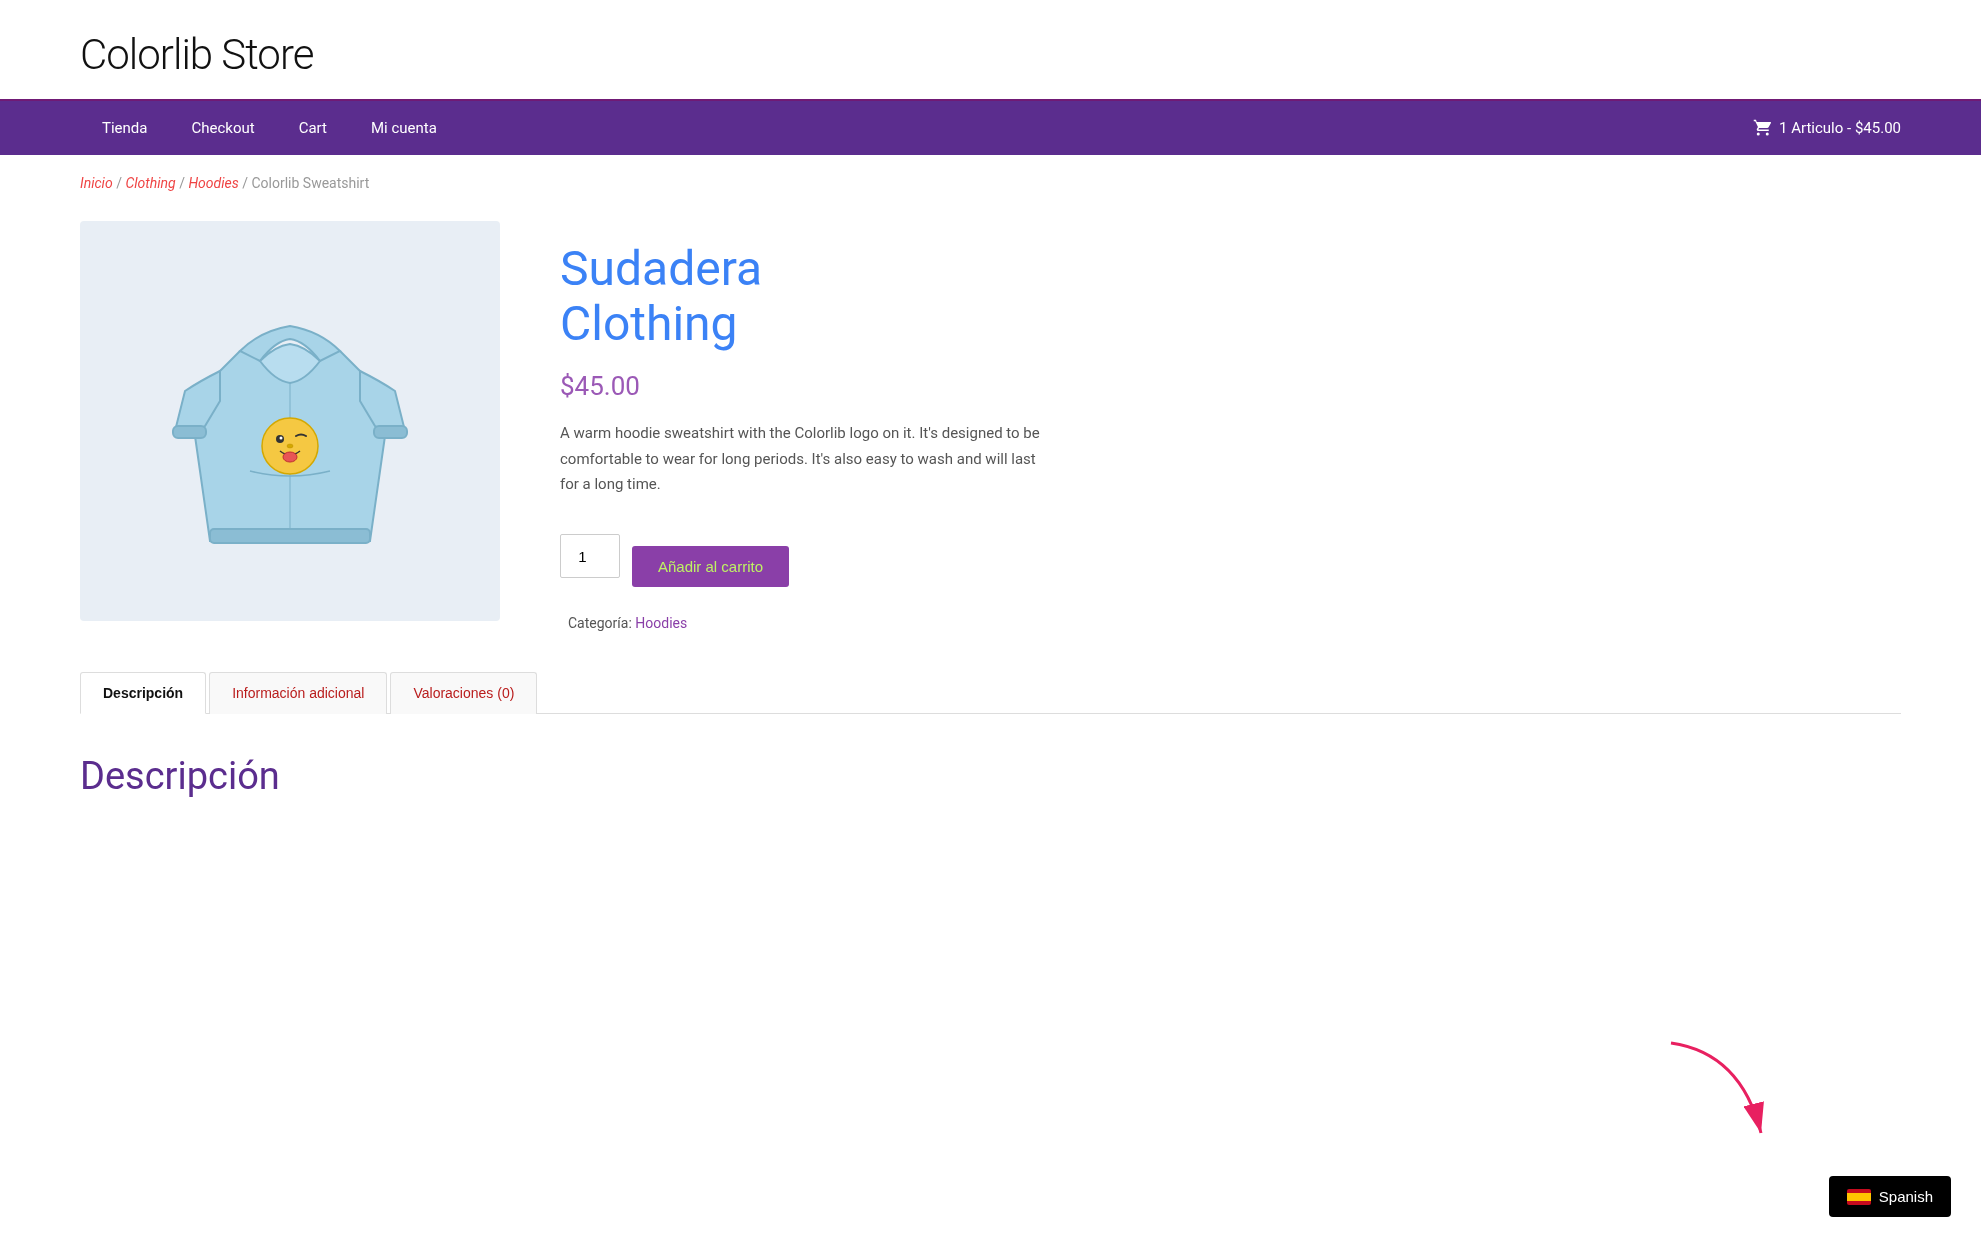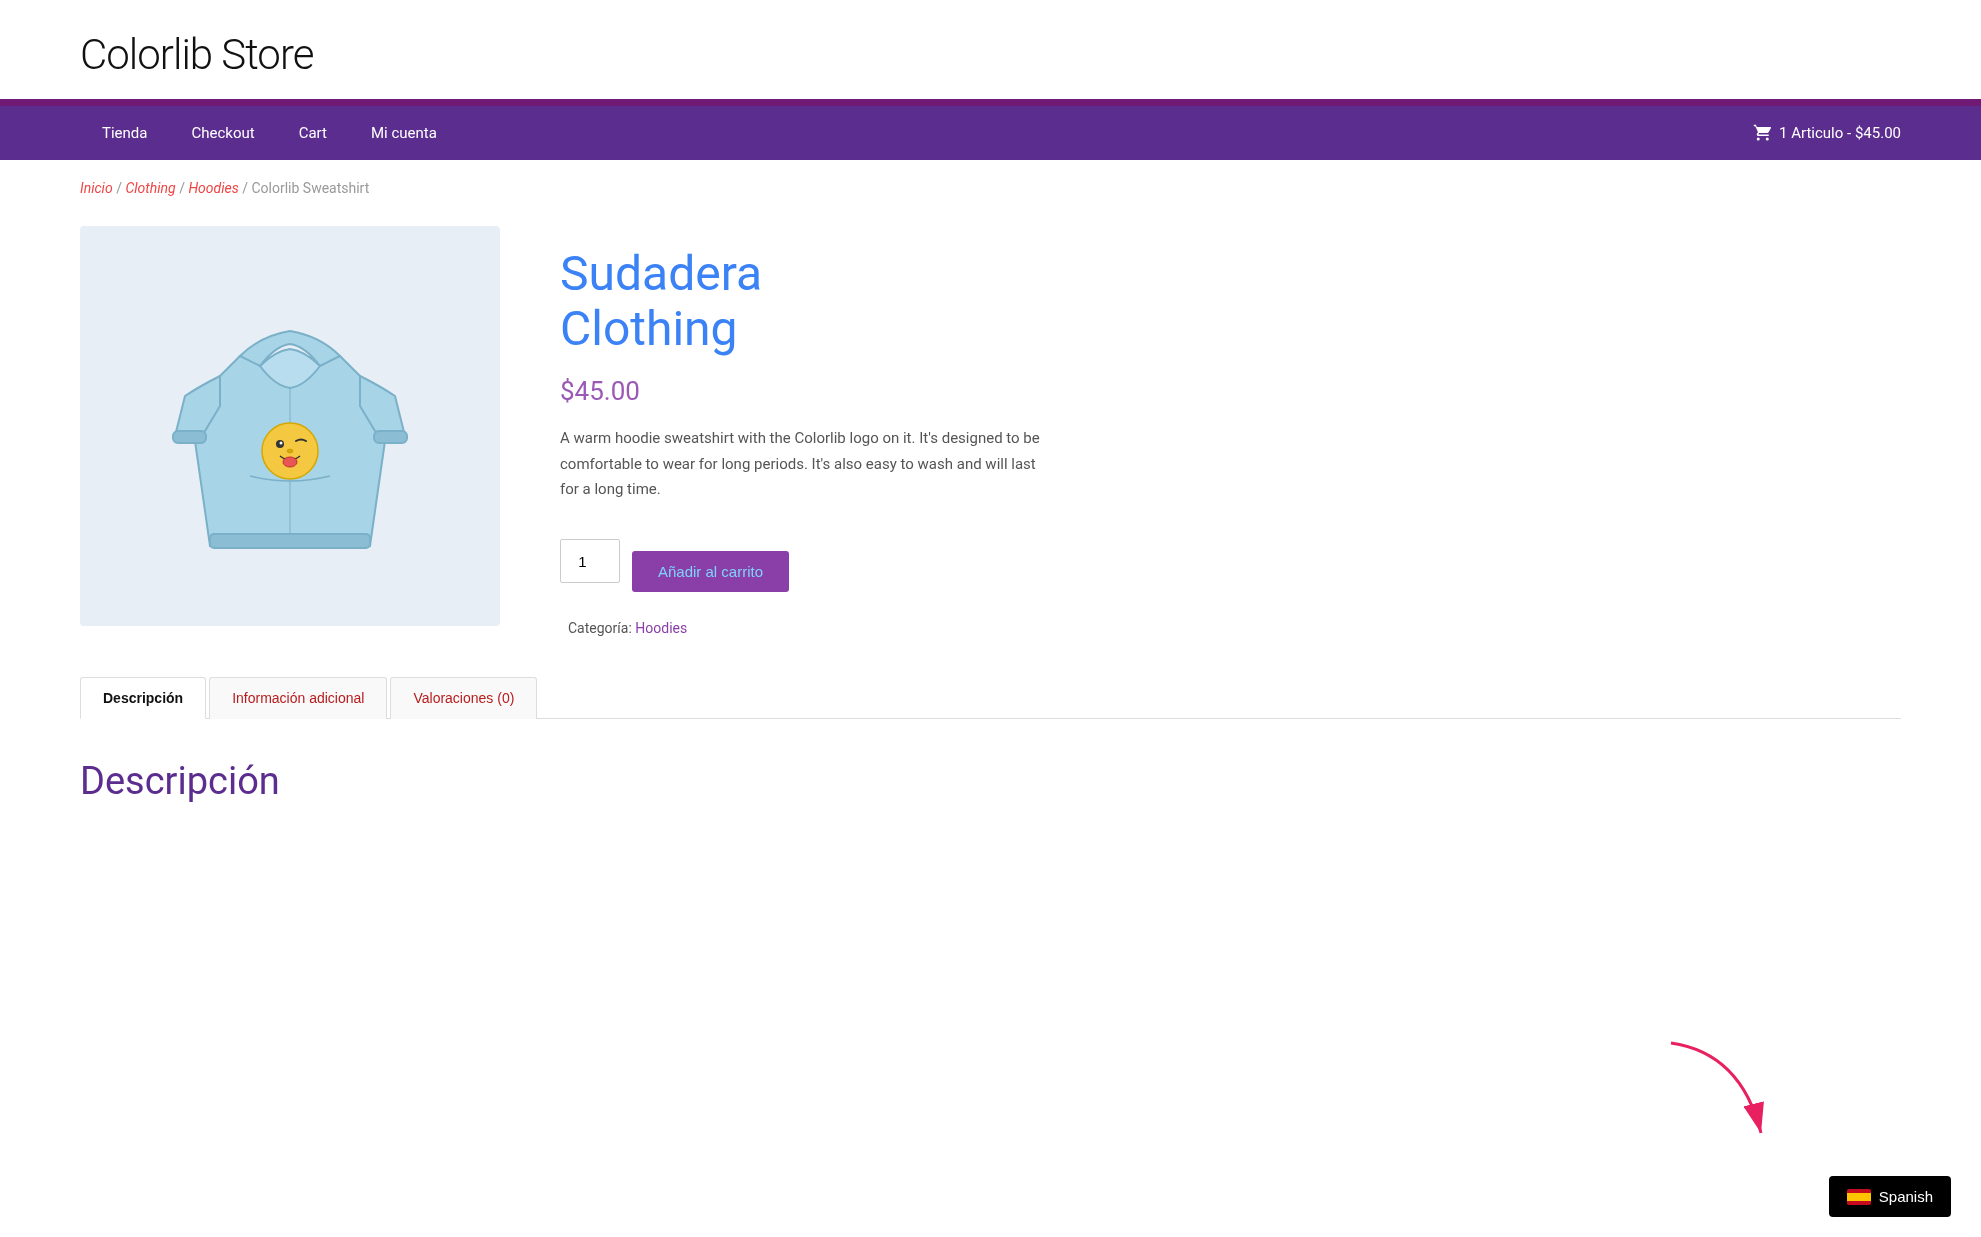--- a/index.html
+++ b/index.html
@@ -1,21 +1,21 @@
 <!DOCTYPE html>
 <html><head>
   <meta charset="utf-8">
   <style>
     * { margin: 0; padding: 0; box-sizing: border-box; }
     body { font-family: -apple-system, BlinkMacSystemFont, 'Segoe UI', Roboto, sans-serif; background: #fff; color: #333; }
 
     
     .site-header {
       padding: 30px 80px 20px;
-      border-bottom: 7px solid #701a75;
+      border-bottom: 2px solid #701a75;
     }
     .site-title {
       font-size: 42px;
       font-weight: 300;
       color: #111;
       letter-spacing: -1px;
     }
 
     
     .main-nav {
@@ -123,21 +123,21 @@
       width: 60px;
       height: 44px;
       border: 1px solid #ccc;
       text-align: center;
       font-size: 15px;
       border-radius: 2px;
       padding: 0 8px;
     }
     .add-to-cart-btn {
       background: #8a3fa8;
-      color: #7dd3fc;
+      color: #bef264;
       border: none;
       padding: 12px 26px;
       font-size: 15px;
       border-radius: 3px;
       cursor: pointer;
       font-weight: 500;
       margin-top: 20px;
     }
     .product-category {
       font-size: 14px;

